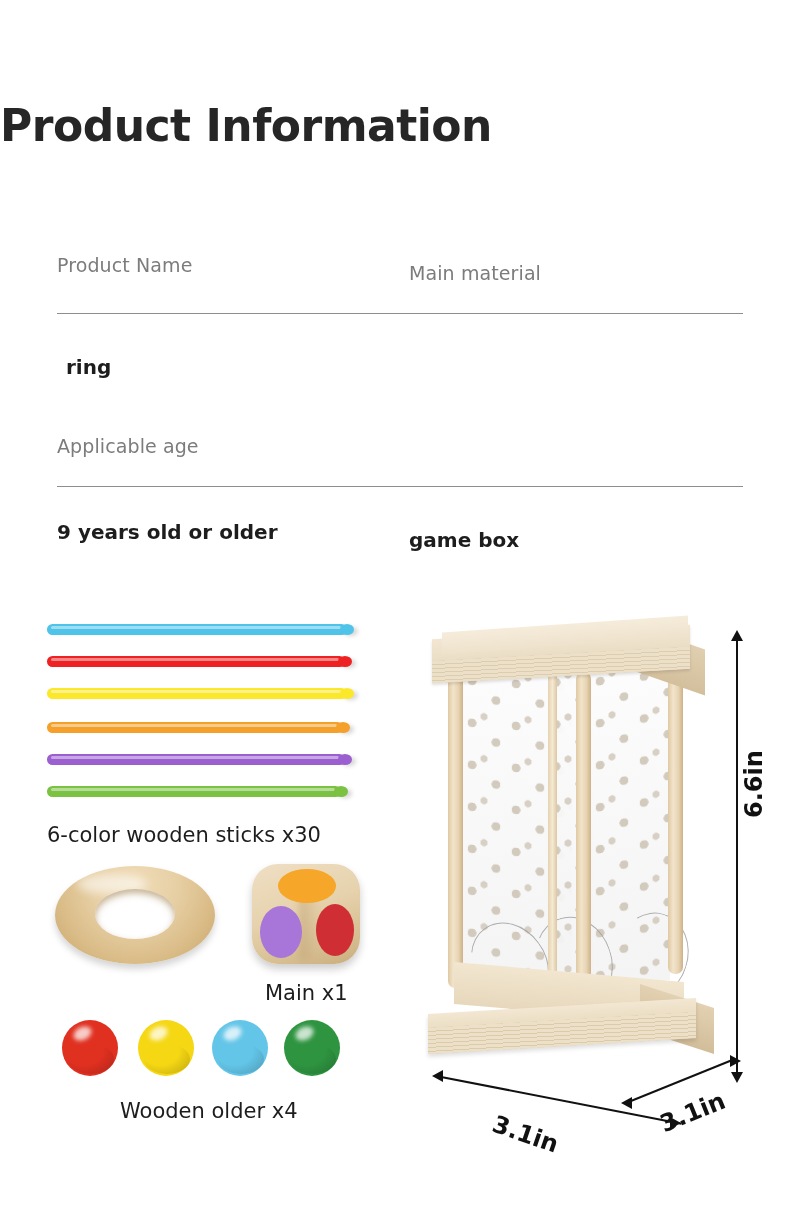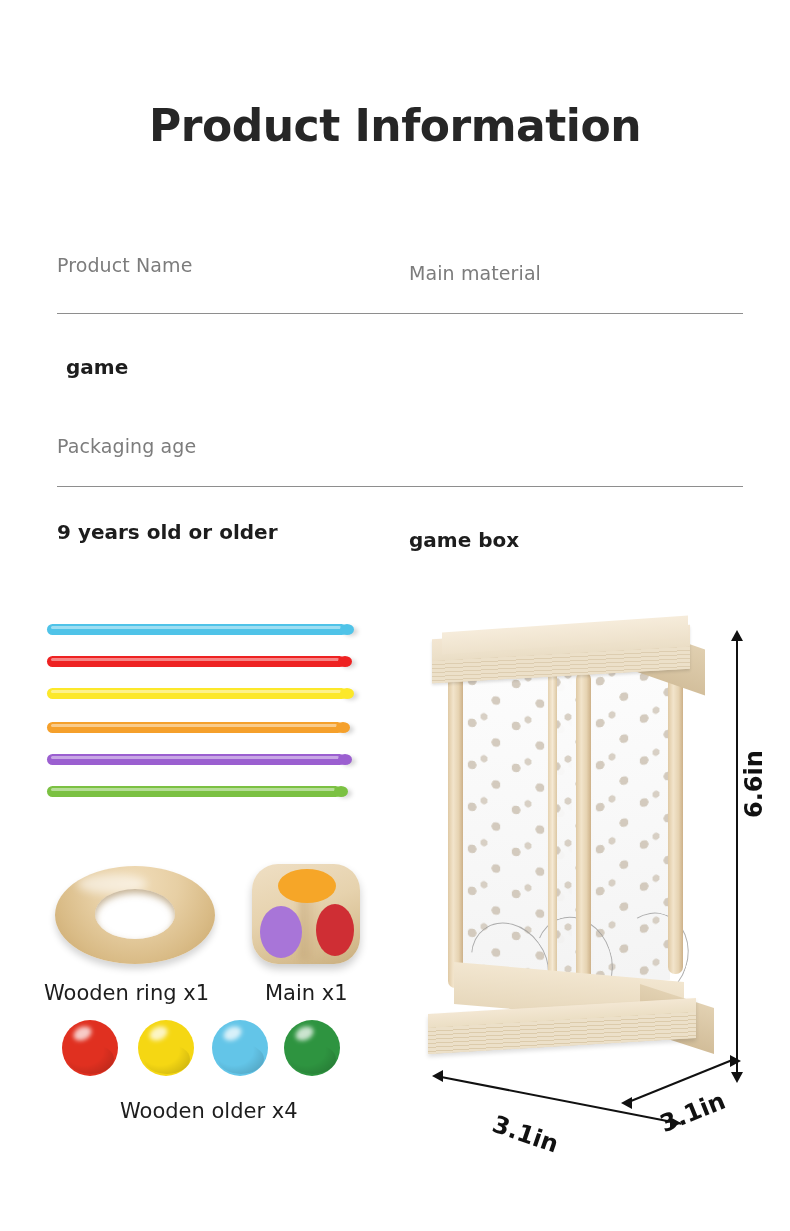--- a/index.html
+++ b/index.html
@@ -10,21 +10,21 @@
     font-family:"Liberation Sans", sans-serif;
     color:#222;
     overflow:hidden;
     position:relative;
   }
   .page{position:relative;width:790px;height:1231px;}
 
   
   .title{
     position:absolute;left:0;top:100px;width:790px;
-    text-align:center;
+    text-align:left;
     font-size:44px;font-weight:bold;
     letter-spacing:-0.5px;
     color:#262626;
     font-family:"DejaVu Sans", sans-serif;
   }
 
   
   .spec{position:absolute;left:57px;top:252px;width:686px;}
   .spec-row{position:relative;width:100%;}
   .spec-cells{display:flex;}
@@ -260,31 +260,31 @@
         <div class="cell">
           <div class="lbl">Product Name</div>
         </div>
         <div class="cell right">
           <div class="lbl">Main material</div>
         </div>
       </div>
       <div class="rule"></div>
       <div class="spec-cells">
         <div class="cell right">
-          <div class="val">game</div>
+          <div class="val">ring</div>
         </div>
       </div>
     </div>
 
     <div class="gap"></div>
 
     <div class="spec-row">
       <div class="spec-cells">
         <div class="cell">
-          <div class="lbl">Packaging age</div>
+          <div class="lbl">Applicable age</div>
         </div>
       </div>
       <div class="rule"></div>
       <div class="spec-cells">
         <div class="cell">
           <div class="val">9 years old or older</div>
         </div>
         <div class="cell right">
           <div class="val">game box</div>
         </div>
@@ -321,28 +321,28 @@
         <div class="cap" style="background:#9B5FD0;"></div>
       </div>
       <div class="stick" style="top:162px;width:294px;background:#7BC142;">
         <div class="gloss"></div>
         <div class="shadow"></div>
         <div class="cap" style="background:#7BC142;"></div>
       </div>
     </div>
   </div>
 
+  <div class="caption cap-sticks">6-color wooden sticks x30</div>
 
   <div class="ring-wrap">
     <div class="ring">
       <div class="ring-hi"></div>
       <div class="ring-hole"></div>
     </div>
   </div>
-  <div class="caption cap-ring">Wooden ring x1</div>
 
   <div class="dice-wrap">
     <div class="dice-body">
       <div class="dice-edge"></div>
       <div class="face face-top"></div>
       <div class="face face-left"></div>
       <div class="face face-right"></div>
     </div>
   </div>
   <div class="caption cap-dice">Main x1</div>

